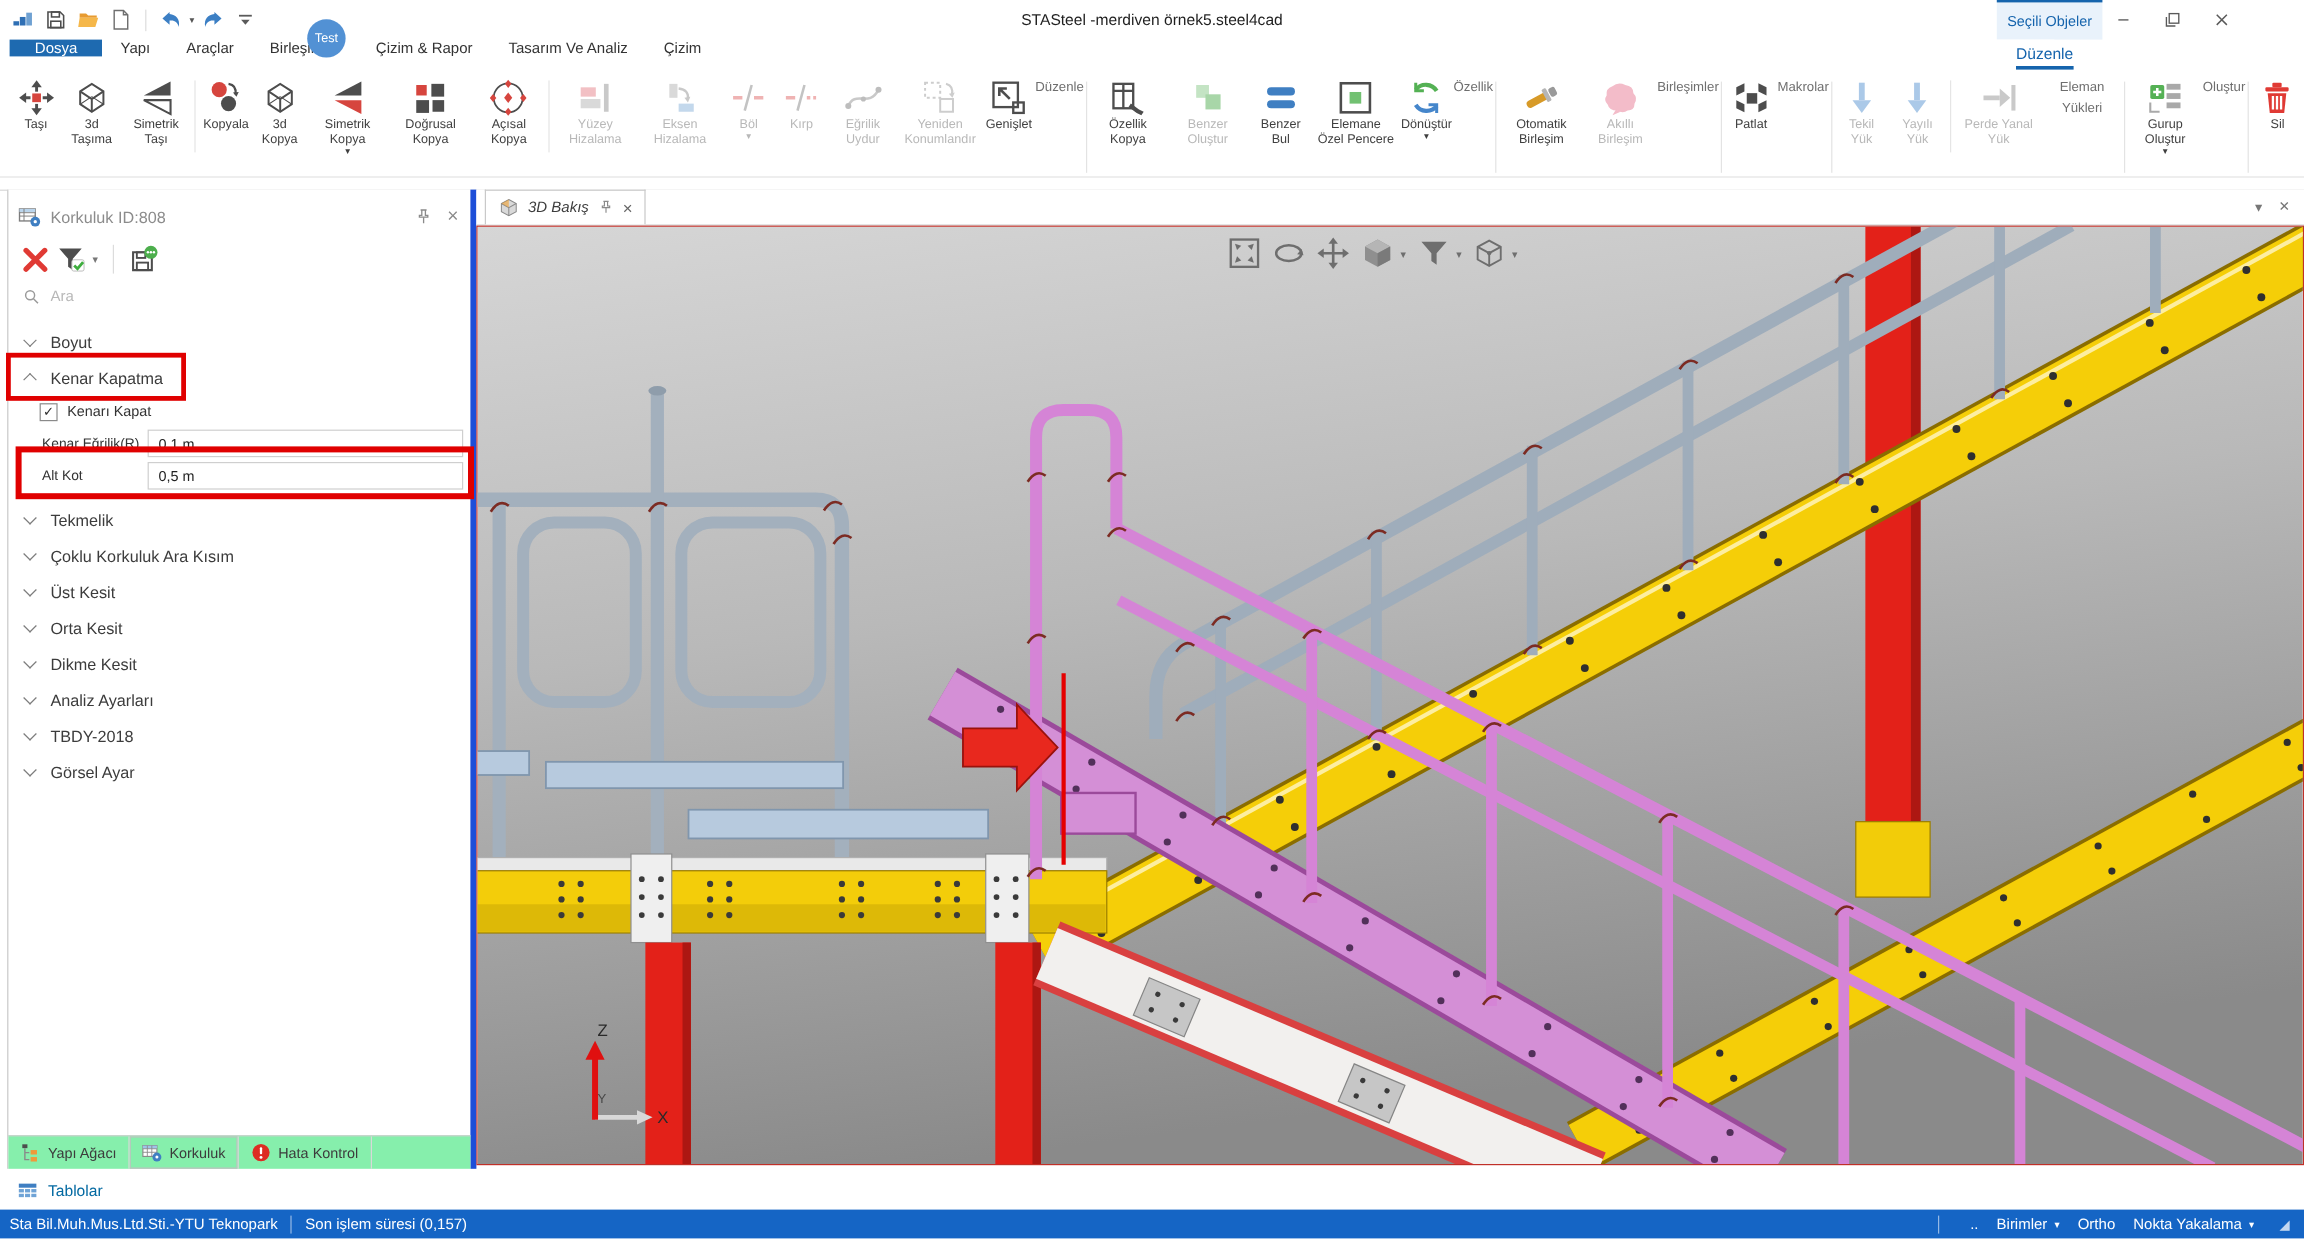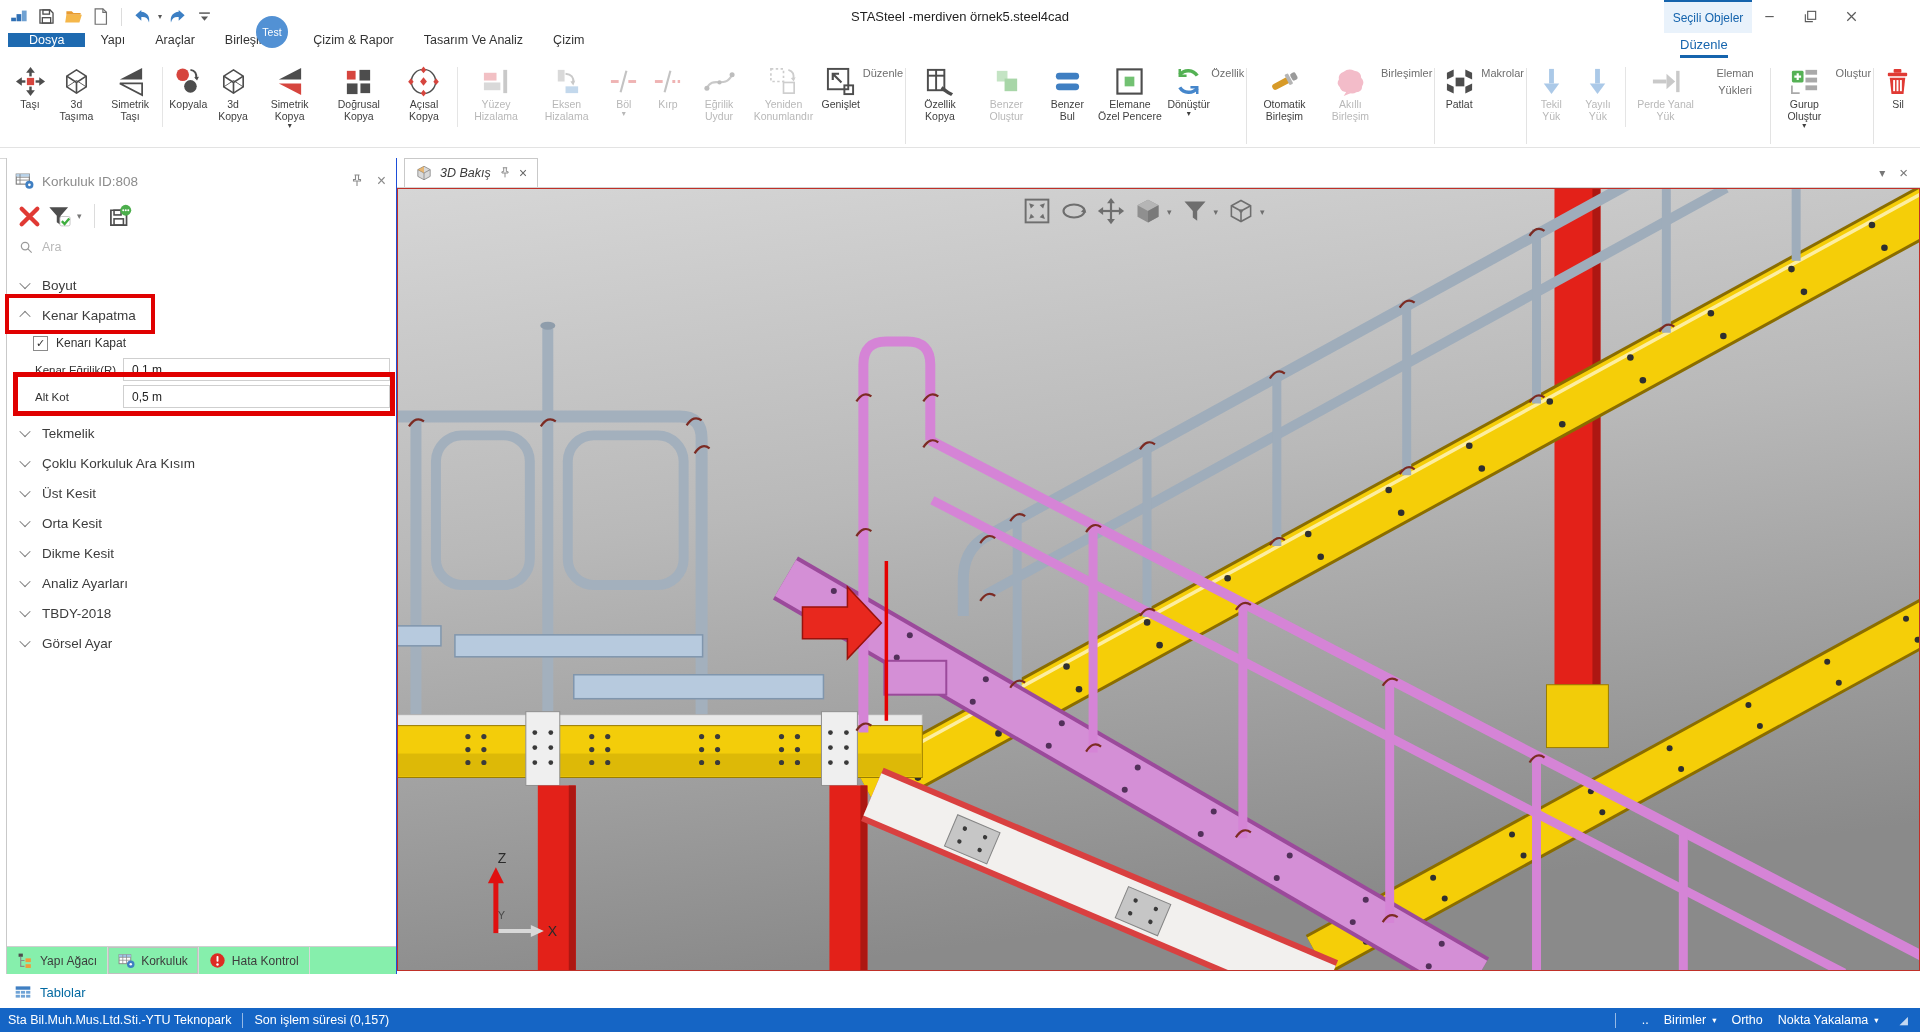--- a/index.html
+++ b/index.html
@@ -43,21 +43,21 @@
   .rbtn.disabled { cursor:default; }
   .rbtn.disabled .rlabel, .rbtn.disabled .rdd { color:#b8b8b8; }
   .vsep { width:1px; background:#e5e5e5; align-self:stretch; margin:2px 3px; }
   .glabel { text-align:center; font-size:11px; color:#6e6e6e; height:17px; line-height:17px; }
   .gsep { width:1px; background:#e3e3e3; margin:3px 2px; }
 
   #hrule { position:absolute; left:0; top:158px; width:1920px; height:1px; background:#d8d8d8; }
 
   
   #left-panel { position:absolute; left:6px; top:158px; width:391px; height:816px; background:#fff;
-    border-left:1px solid #c9c9c9; border-right:1px solid #1d4ed8; }
+    border-left:1px solid #c9c9c9; border-right:5px solid #1d4ed8; }
   .phead { height:40px; display:flex; align-items:center; padding:6px 10px 0 8px; }
   .picon { width:20px; height:20px; display:inline-flex; }
   .picon svg { width:100%; height:100%; }
   .ptitle { font-size:13.5px; color:#8c8c8c; margin-left:7px; flex:1; }
   .pclose { color:#8a8a8a; font-size:16px; margin-left:12px; cursor:pointer; }
   .picon.sm { width:16px; height:16px; }
   .ptools { height:36px; display:flex; align-items:center; padding:0 10px; gap:5px; }
   .ticon { width:25px; height:25px; display:inline-flex; cursor:pointer; }
   .ticon svg { width:100%; height:100%; }
   .tdd { font-size:9px; color:#777; cursor:pointer; }

